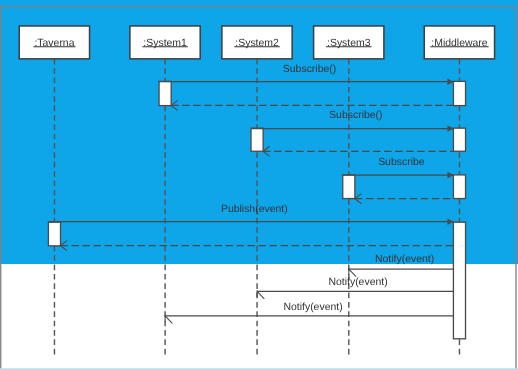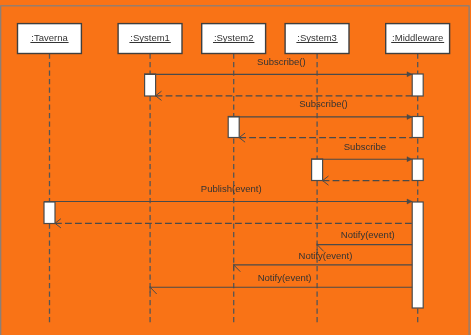--- a/index.html
+++ b/index.html
@@ -1,18 +1,18 @@
 <!DOCTYPE html>
 <html><head>
 <meta charset="utf-8">
 <style>
   html, body { margin:0; padding:0; background:#ffffff; }
   body { width:471px; height:335px; overflow:hidden;
          font-family:"Liberation Sans", sans-serif; }
-  #stage { position:relative; width:471px; height:335px; background:#f97316; }
+  #stage { position:relative; width:471px; height:240px; background:#0ea5e9; }
   svg { display:block; }
   text { font-family:"Liberation Sans", sans-serif; }
 </style>
 </head>
 <body>
 
 <div id="stage">
   <svg id="svg" width="471" height="335" viewBox="0 0 471 335" shape-rendering="geometricPrecision">
       <rect x="0.7" y="5.8" width="468.4" height="332" fill="none" stroke="#808080" stroke-width="1.2"></rect>
       <g>

